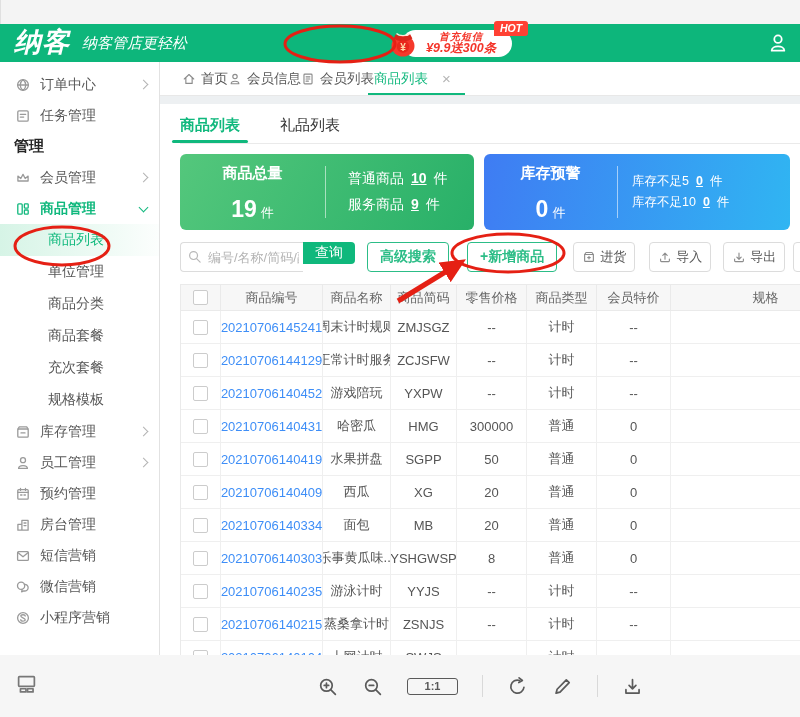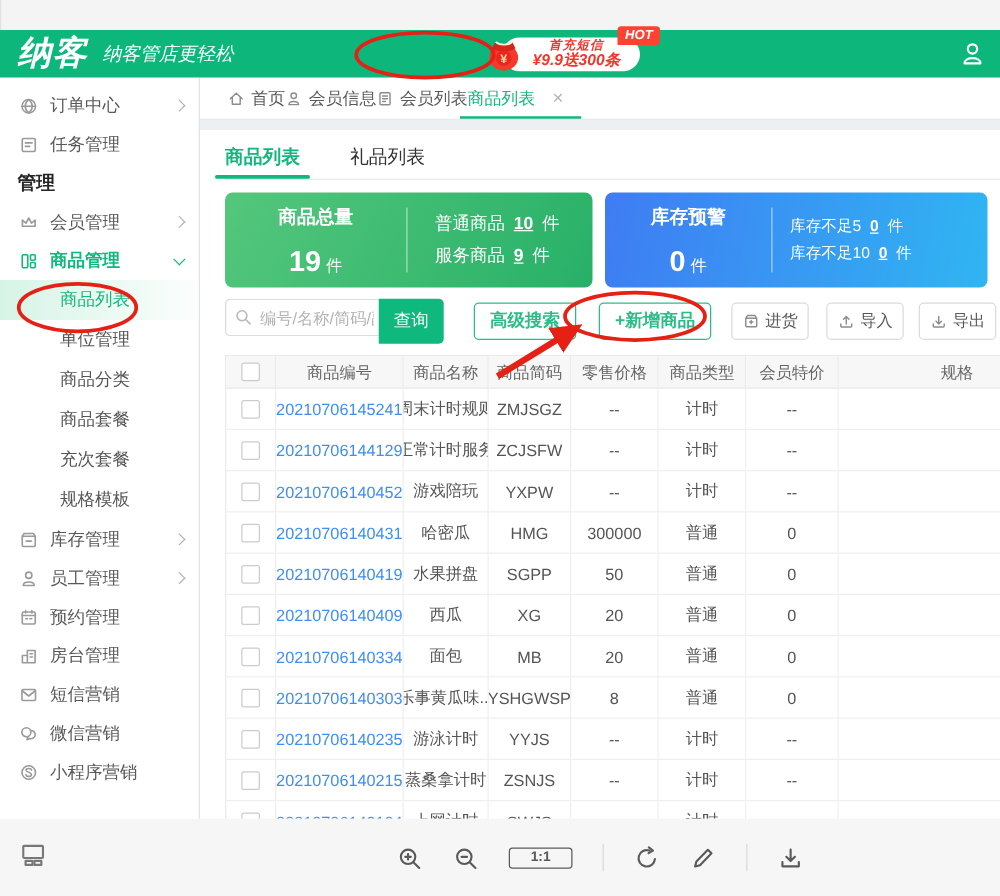--- a/index.html
+++ b/index.html
@@ -91,24 +91,24 @@
   .card.blue .card-stats { gap:4px; font-size:12.5px; padding-left:14px; }
   .stat { white-space:nowrap; }
   .stat .v { font-weight:bold; text-decoration:underline; margin:0 7px; cursor:pointer; }
 
   .toolbar { display:flex; align-items:center; margin-top:12px; height:30px; }
   .searchbox { display:flex; position:relative; }
   .searchbox .ic { position:absolute; left:7px; top:7px; width:15px; height:15px; color:#b8b8b8; }
   .searchbox input { width:123px; height:30px; border:1px solid #dcdcdc; border-right:none; border-radius:4px 0 0 4px;
                      padding:0 4px 0 27px; font-size:13px; outline:none; color:#333; font-family:inherit; }
   input::placeholder { color:#b3b3b3; }
-  .btn-search { width:52px; height:36px; background:#0fb87c; color:#fff; border:none; border-radius:0 4px 4px 0; font-size:14px; cursor:pointer; font-family:inherit; }
+  .btn-search { width:52px; height:22px; background:#0fb87c; color:#fff; border:none; border-radius:0 4px 4px 0; font-size:14px; cursor:pointer; font-family:inherit; }
   .btn-og { height:30px; padding:0 12px; background:#fff; border:1px solid #2cbd87; color:#2cbd87; border-radius:4px;
             font-size:14px; font-weight:bold; cursor:pointer; font-family:inherit; white-space:nowrap; }
-  .adv { margin-left:24px; }
+  .adv { margin-left:12px; }
   .add { margin-left:18px; }
   .btn-gray { height:30px; padding:0 8px; background:#fff; border:1px solid #dcdcdc; color:#595959; border-radius:4px;
               font-size:13px; display:flex; align-items:center; gap:4px; cursor:pointer; font-family:inherit; white-space:nowrap; }
   .btn-gray .ic { width:14px; height:14px; color:#8c8c8c; }
   .purchase { margin-left:16px; } .import { margin-left:14px; } .export { margin-left:12px; }
   .edit-btn { margin-left:8px; width:44px; justify-content:center; }
 
   .gtable { margin-top:12px; width:860px; font-size:13px; border-left:1px solid #eaeaea; border-top:1px solid #eaeaea; }
   .thead, .trow { display:grid; grid-template-columns:40px 102px 68px 66px 70px 70px 74px 190px; }
   .th { height:26px; background:#f7f7f7; color:#666; display:flex; align-items:center; justify-content:center;

